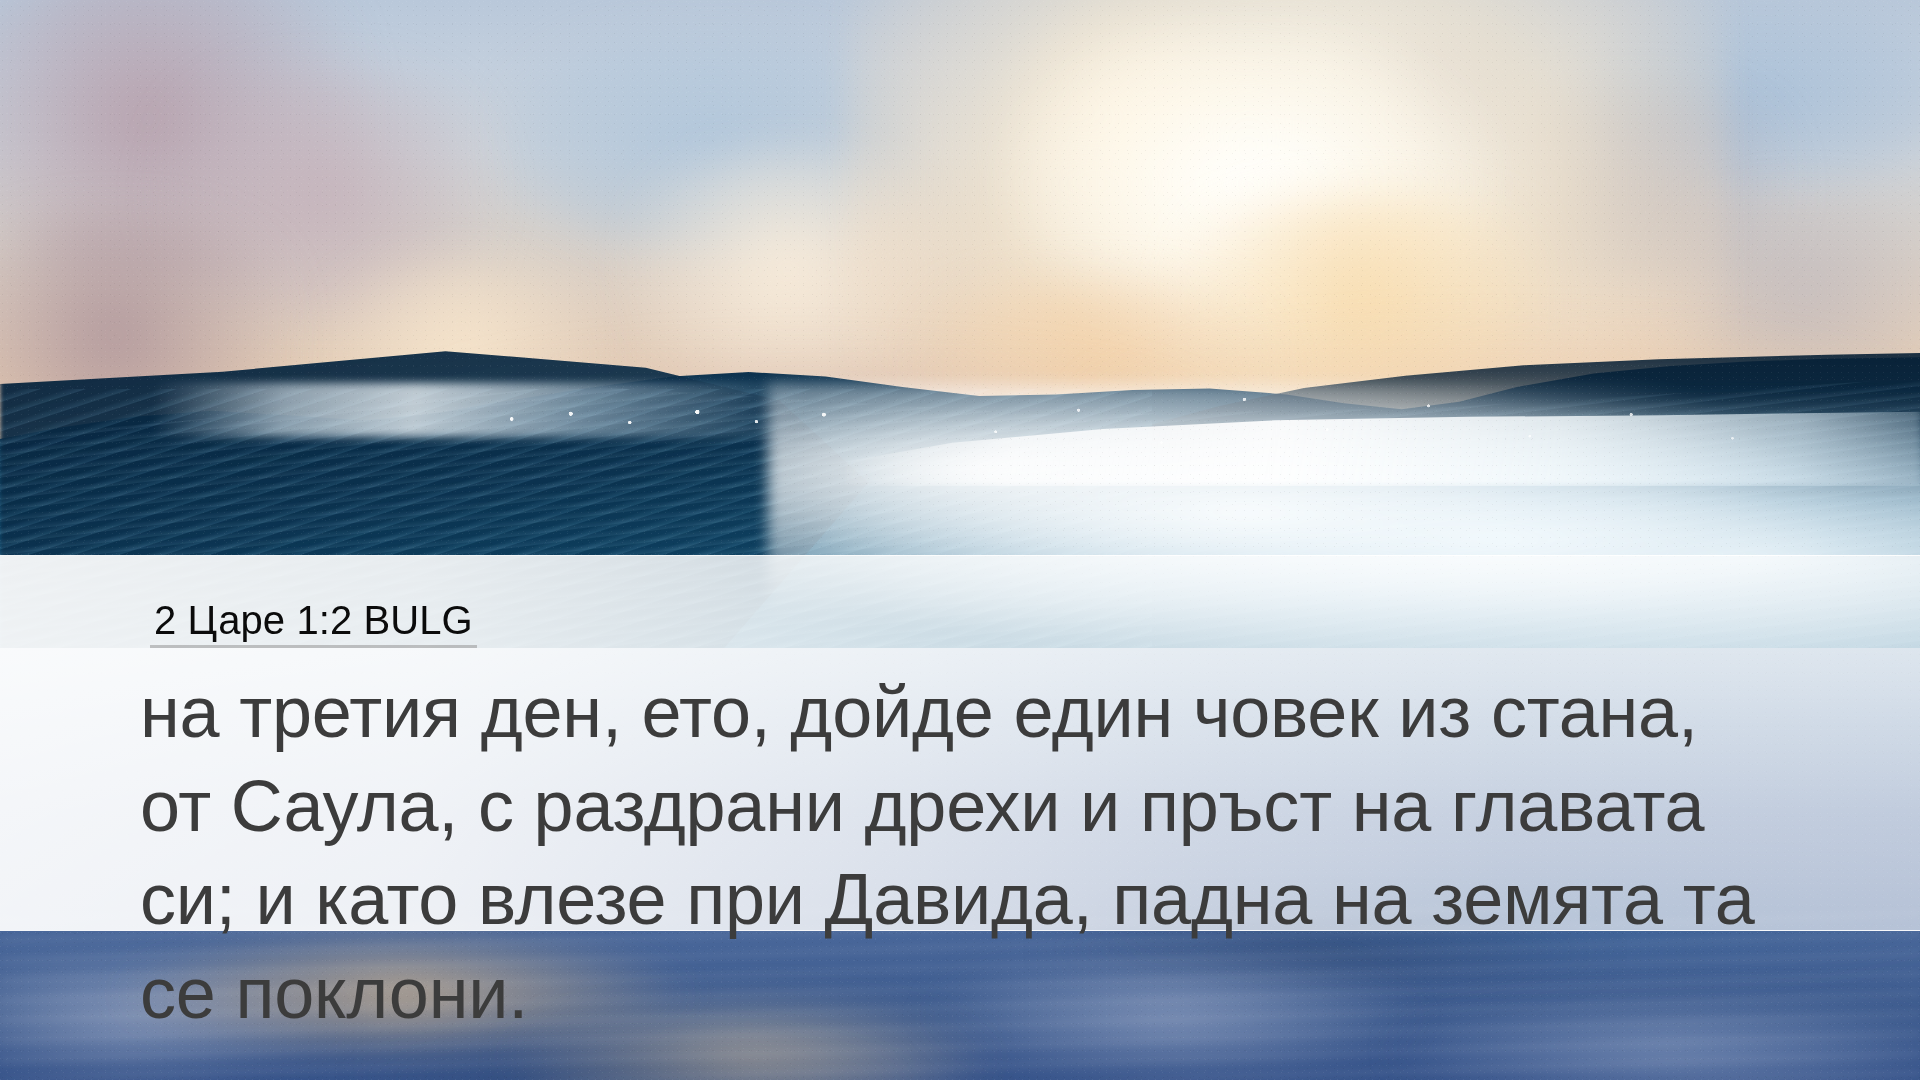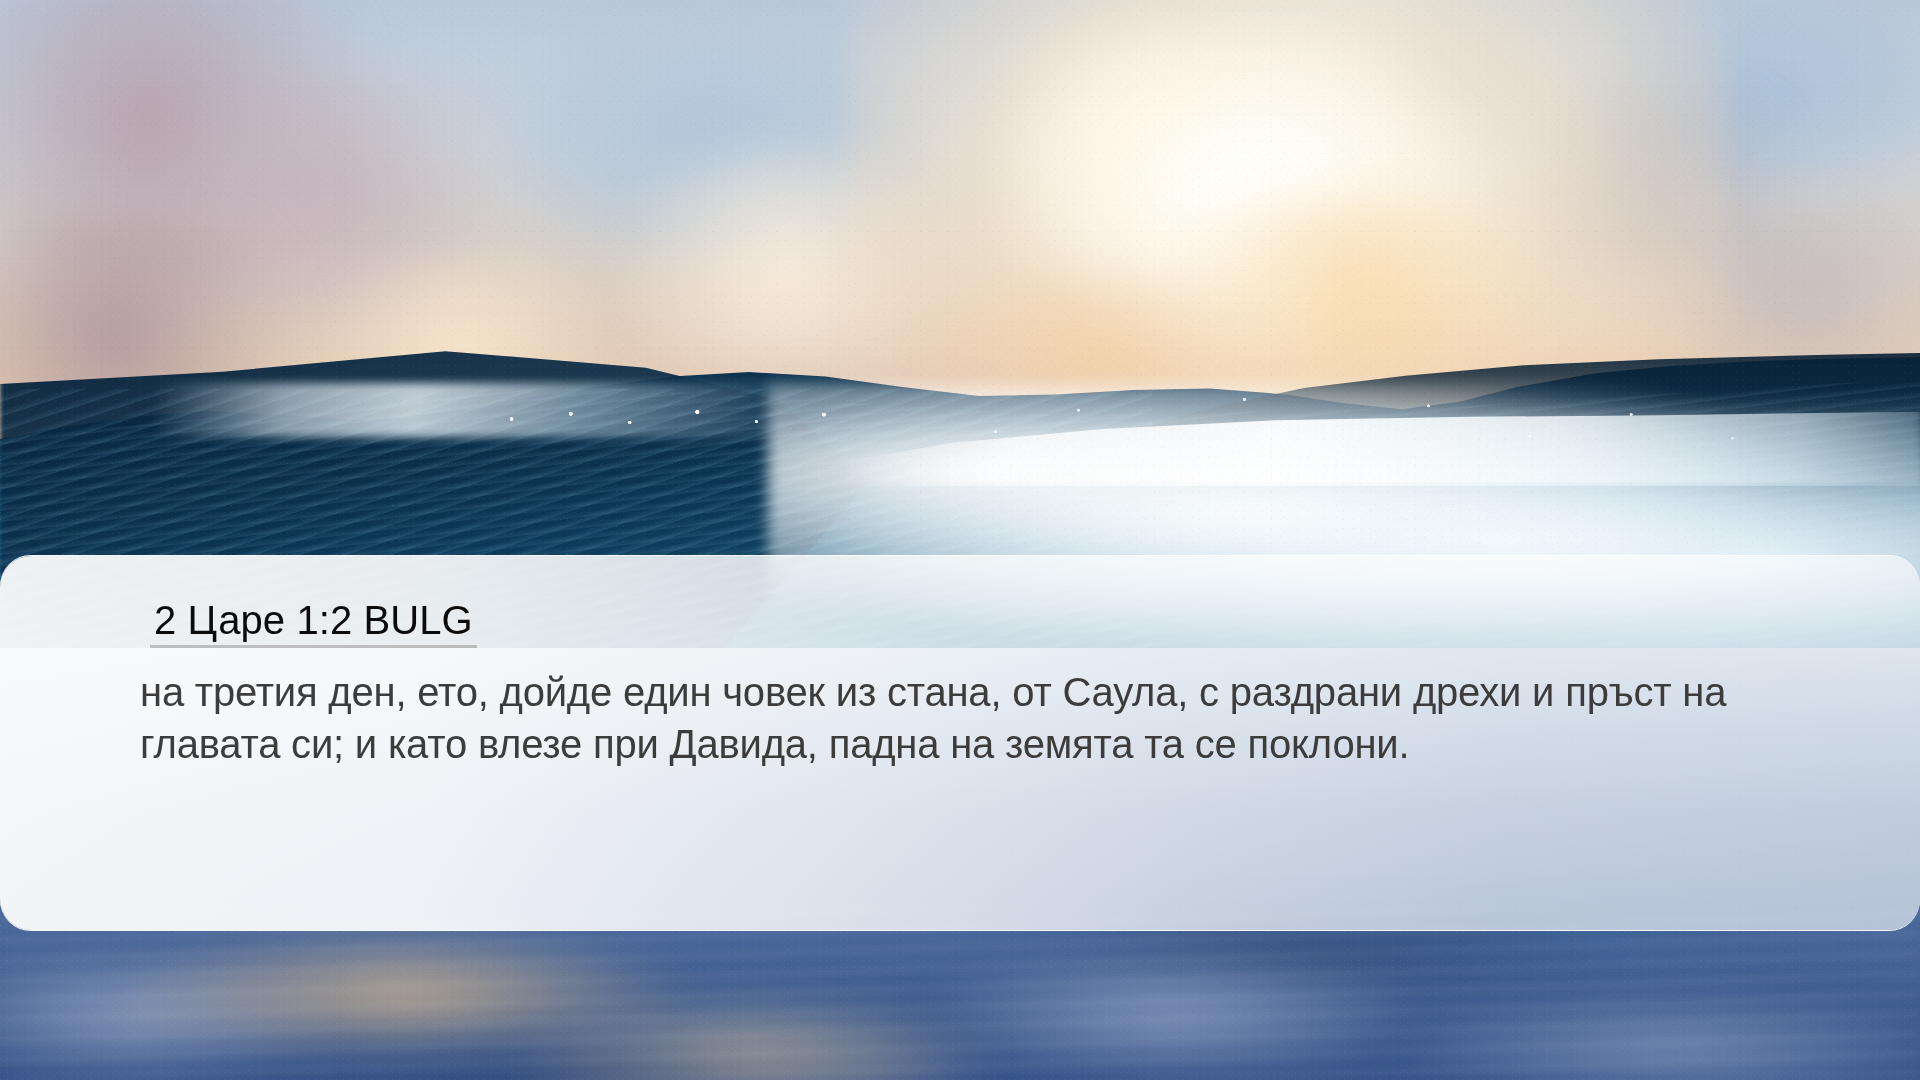--- a/index.html
+++ b/index.html
@@ -324,21 +324,20 @@
        rgba(255,255,255,0.93) 0%,
        rgba(255,255,255,0.90) 22%,
        rgba(255,255,255,0.80) 44%,
        rgba(255,255,255,0.70) 62%,
        rgba(255,255,255,0.64) 78%,
        rgba(255,255,255,0.60) 100%);
     box-shadow: 0 1px 0 0 rgba(255,255,255,0.95),
                 0 -1px 0 0 rgba(255,255,255,0.95);
     box-sizing: border-box;
     padding: 0;
-    border-radius: 31px;
   }
 
   .ref-wrap {
     position: absolute;
     left: 150px;
     top: 44px;
   }
   .verse-ref {
     display: inline-block;
     font-size: 40px;
@@ -348,21 +347,21 @@
     white-space: nowrap;
     border-bottom: 3px solid rgba(150,150,150,0.55);
     padding: 0 4px 5px 4px;
   }
 
   .verse-text {
     position: absolute;
     left: 140px;
     right: 160px;
     top: 110px;
-    font-size: 40px;
+    font-size: 72px;
     line-height: 1.30;
     color: #3c3c3c;
     letter-spacing: -0.2px;
     white-space: pre-line;
   }
 </style>
 </head>
 <body>
 
 <div class="stage">

